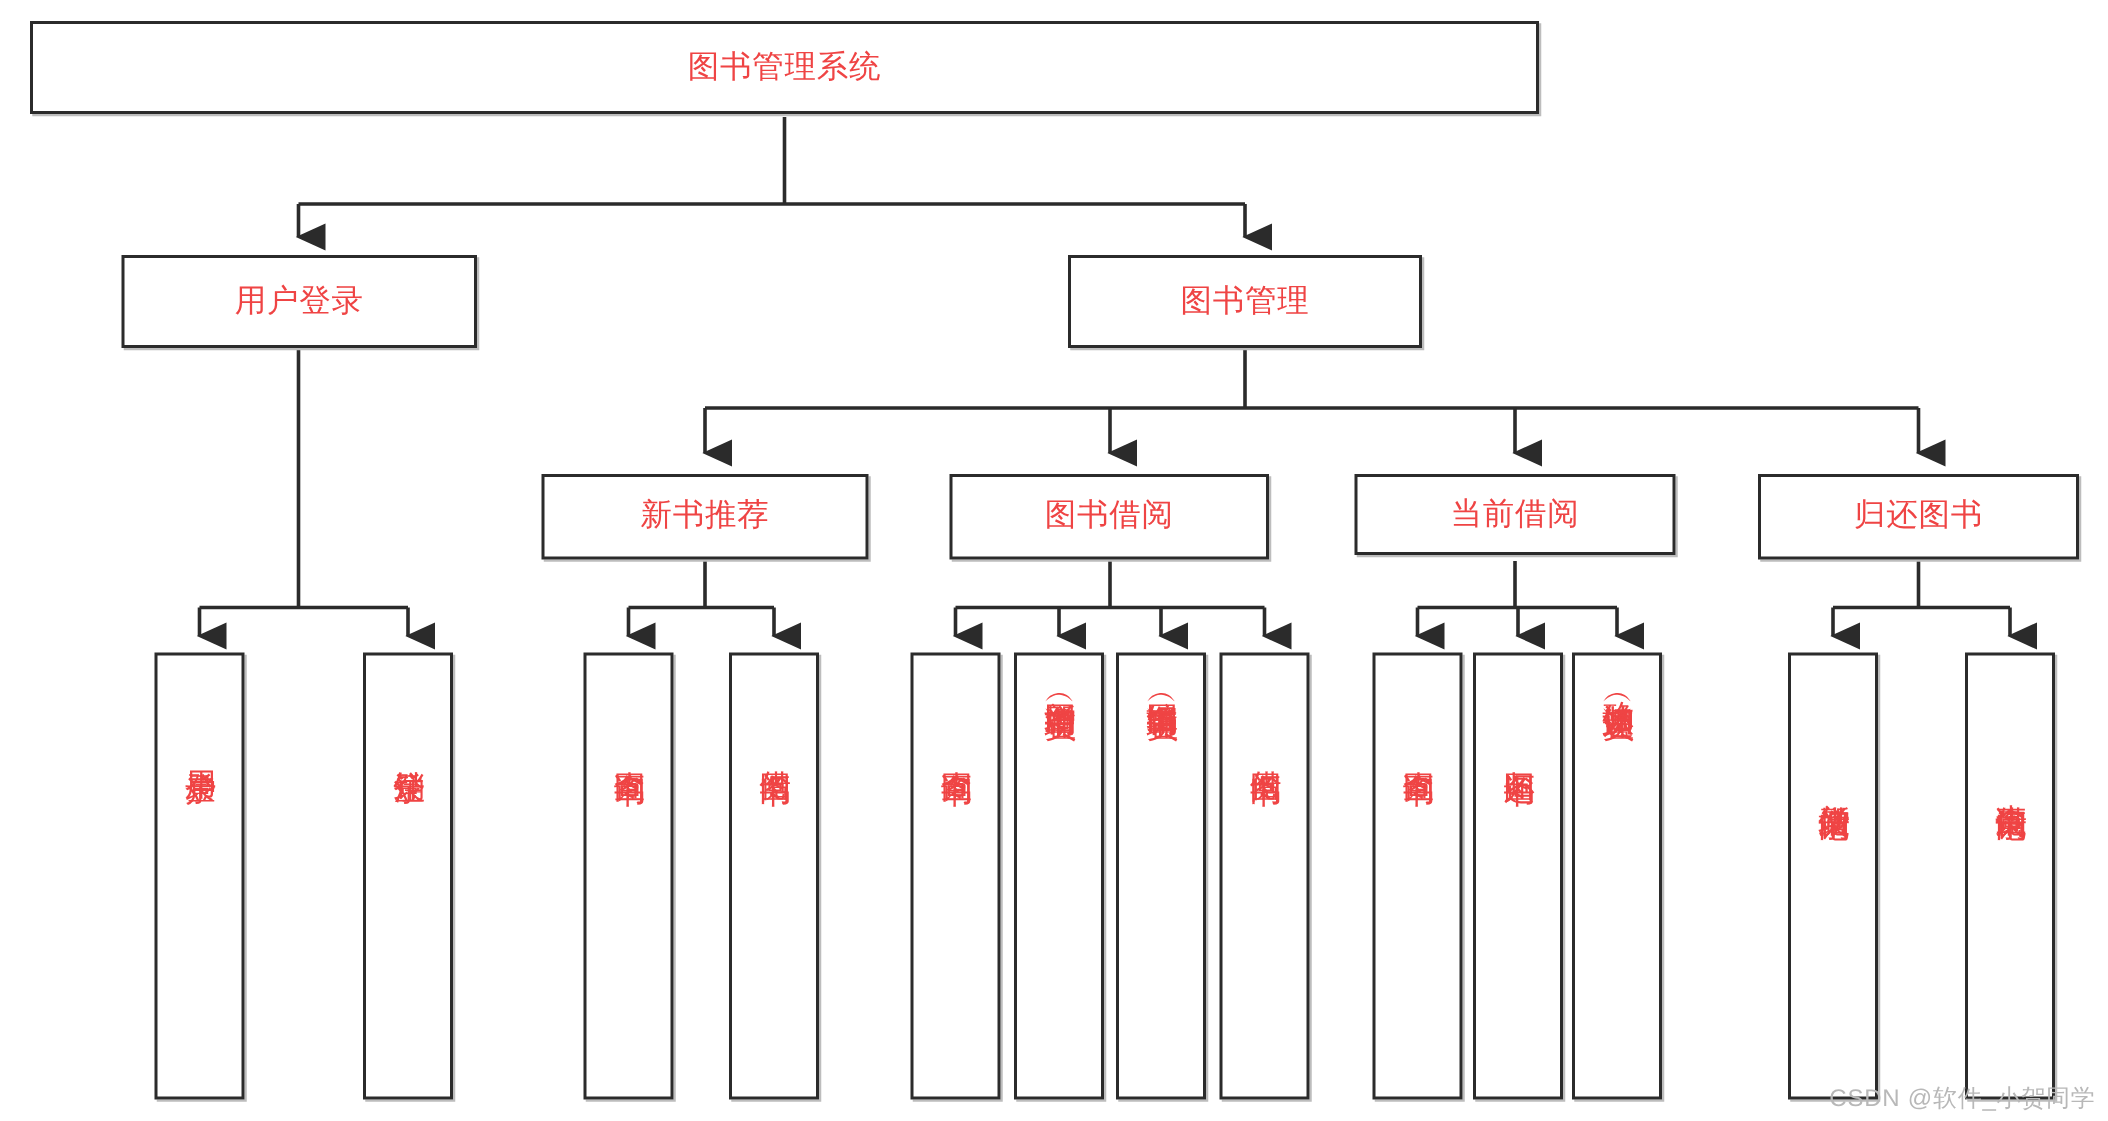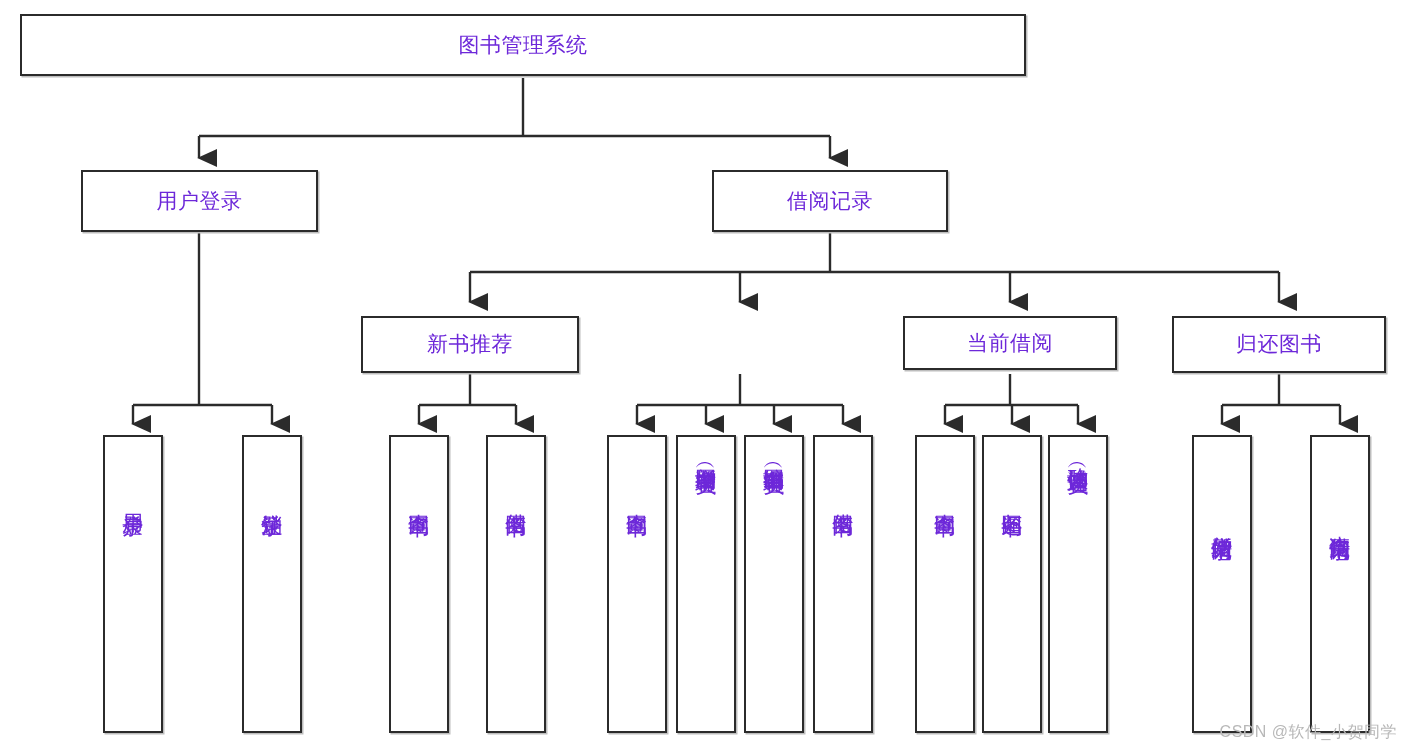--- a/index.html
+++ b/index.html
@@ -27,21 +27,21 @@
   }
   .node {
     position: absolute;
     box-sizing: border-box;
     background: #ffffff;
     border: 2px solid #2b2b2b;
     box-shadow: 1.5px 1.5px 0 0 #bdbdbd;
     display: flex;
     align-items: center;
     justify-content: center;
-    color: #6d28d9;
+    color: #ef4444;
   }
   .node-h .node-label {
     font-size: 21px;
     line-height: 1.15;
     letter-spacing: 0.5px;
     white-space: nowrap;
   }
   .node-v {
     align-items: flex-start;
     justify-content: center;
@@ -132,26 +132,29 @@
   </svg>
 
   <div class="node node-h" style="left:20px; top:14px; width:1006px; height:62px;">
     <span class="node-label">图书管理系统</span>
   </div>
 
   <div class="node node-h" style="left:81px; top:170px; width:237px; height:62px;">
     <span class="node-label">用户登录</span>
   </div>
   <div class="node node-h" style="left:712px; top:170px; width:236px; height:62px;">
-    <span class="node-label">借阅记录</span>
+    <span class="node-label">图书管理</span>
   </div>
 
   <div class="node node-h" style="left:361px; top:316px; width:218px; height:57px;align-items:center;">
     <span class="node-label">新书推荐</span>
   </div>
+  <div class="node node-h" style="left:633px; top:316px; width:213px; height:57px;">
+    <span class="node-label">图书借阅</span>
+  </div>
   <div class="node node-h" style="left:903px; top:316px; width:214px; height:54px;">
     <span class="node-label">当前借阅</span>
   </div>
   <div class="node node-h" style="left:1172px; top:316px; width:214px; height:57px;">
     <span class="node-label">归还图书</span>
   </div>
 
   <div class="node node-v mid-pad" style="left:103px; top:435px; width:60px; height:298px;">
     <span class="node-label">用户登录</span>
   </div>

